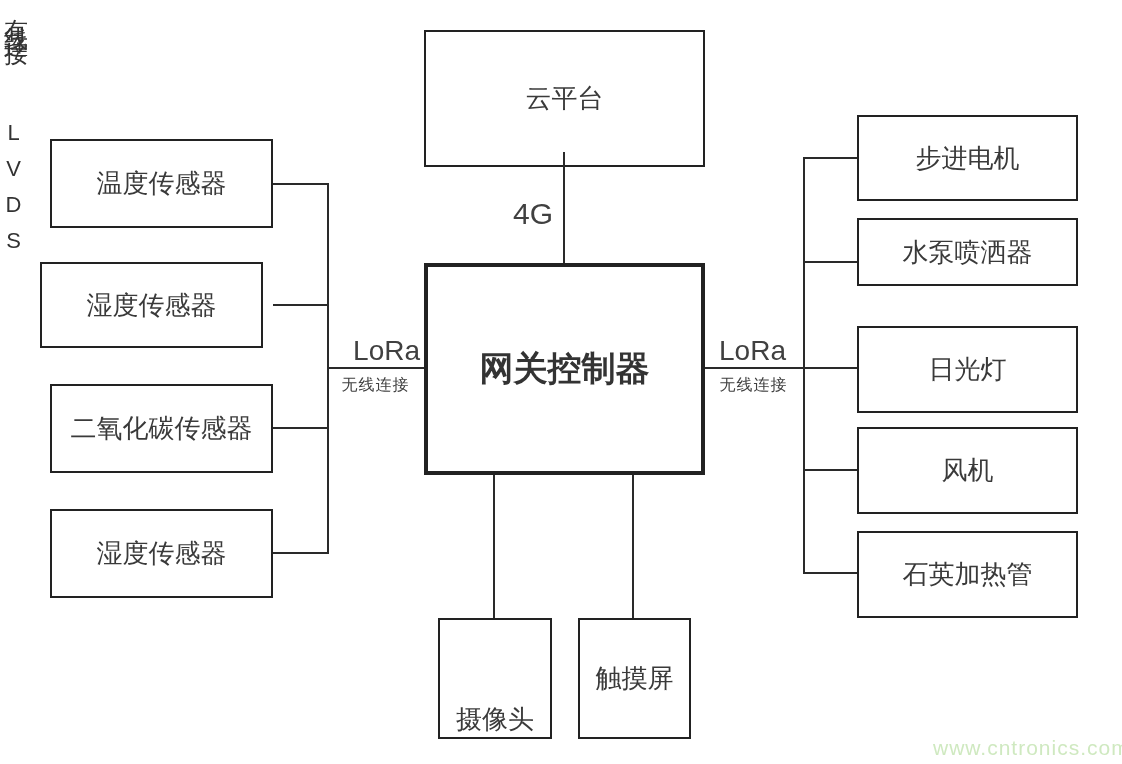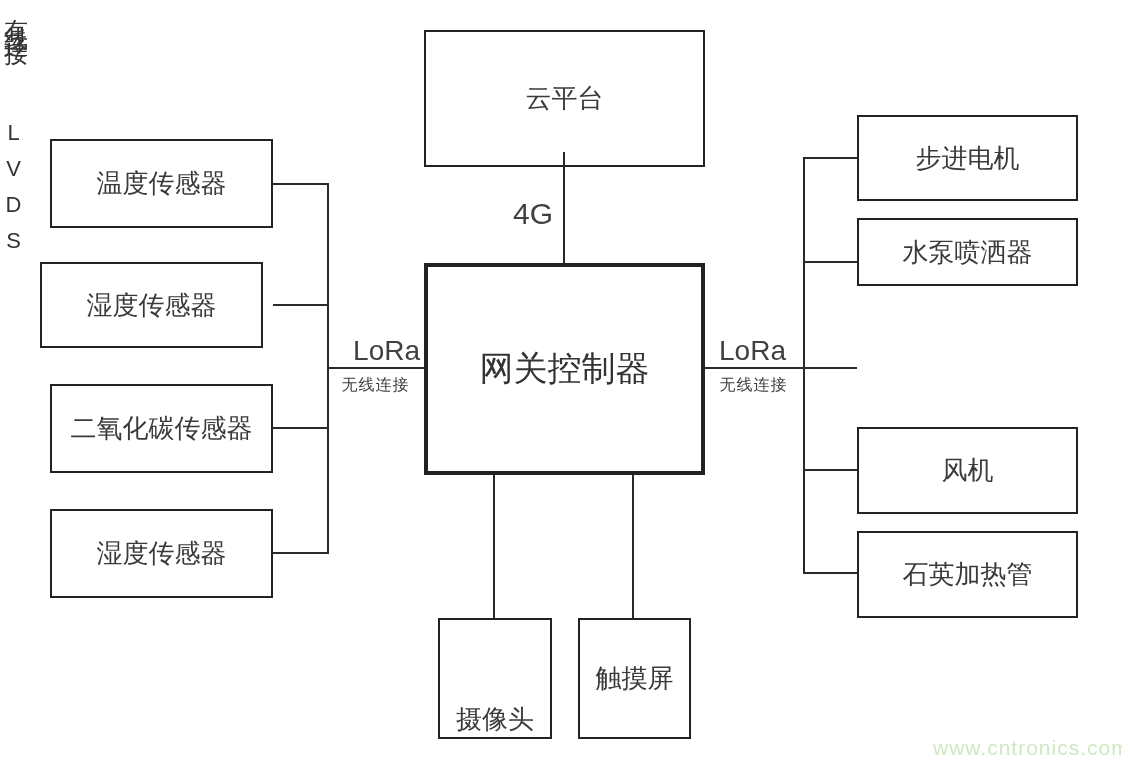--- a/index.html
+++ b/index.html
@@ -25,20 +25,21 @@
     justify-content: center;
     font-size: 26px;
     color: #3a3a3a;
     box-sizing: border-box;
     text-align: center;
   }
   .node.gateway {
     border-width: 4px;
     flex-direction: row;
     line-height: 1.35;
+    font-weight: bold;
   }
   .gw-title   { font-size: 34px; color: #333333; }
   .gw-sub     { font-size: 31px; color: #333333; margin-top: 4px; }
   .line {
     position: absolute;
     background: #2a2a2a;
   }
   .lbl {
     position: absolute;
     color: #404040;
@@ -100,20 +101,23 @@
 
   <div class="lbl lbl-lora" style="left:329px; top:335px; width:91px; text-align:right;">LoRa</div>
   <div class="lbl lbl-mode" style="left:329px; top:375px; width:93px; text-align:center;">无线连接</div>
 
   <div class="node" style="left:857px; top:115px; width:221px; height:86px;">
     <span>步进电机</span>
   </div>
   <div class="node" style="left:857px; top:218px; width:221px; height:68px;">
     <span>水泵喷洒器</span>
   </div>
+  <div class="node" style="left:857px; top:326px; width:221px; height:87px;">
+    <span>日光灯</span>
+  </div>
   <div class="node" style="left:857px; top:531px; width:221px; height:87px;">
     <span>石英加热管</span>
   </div>
   <div class="node" style="left:857px; top:427px; width:221px; height:87px;">
     <span>风机</span>
   </div>
 
   <div class="line" style="left:803px; top:157px; width:54px; height:2px;"></div>
   <div class="line" style="left:803px; top:261px; width:54px; height:2px;"></div>
   <div class="line" style="left:705px; top:367px; width:152px; height:2px;"></div>

